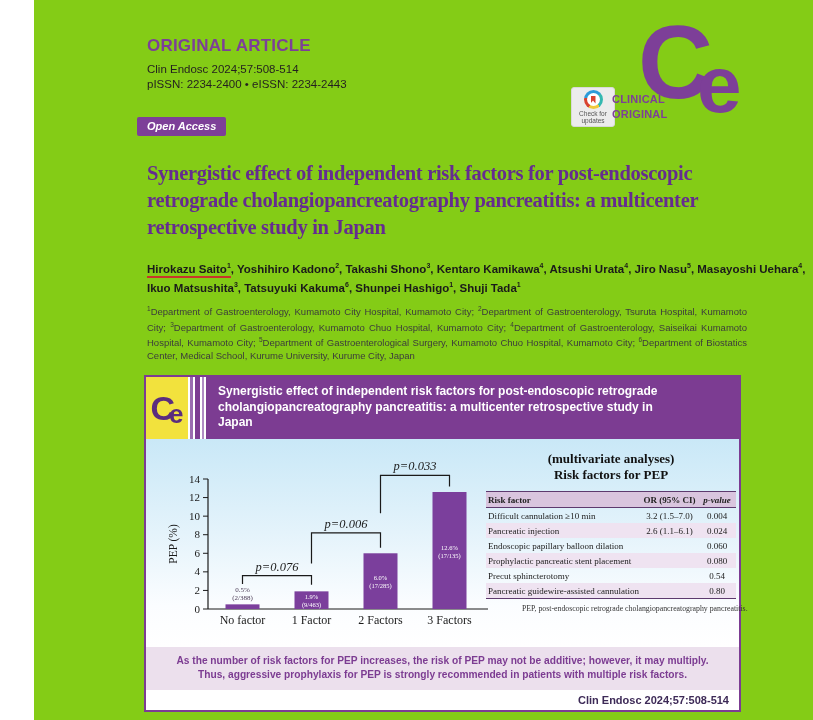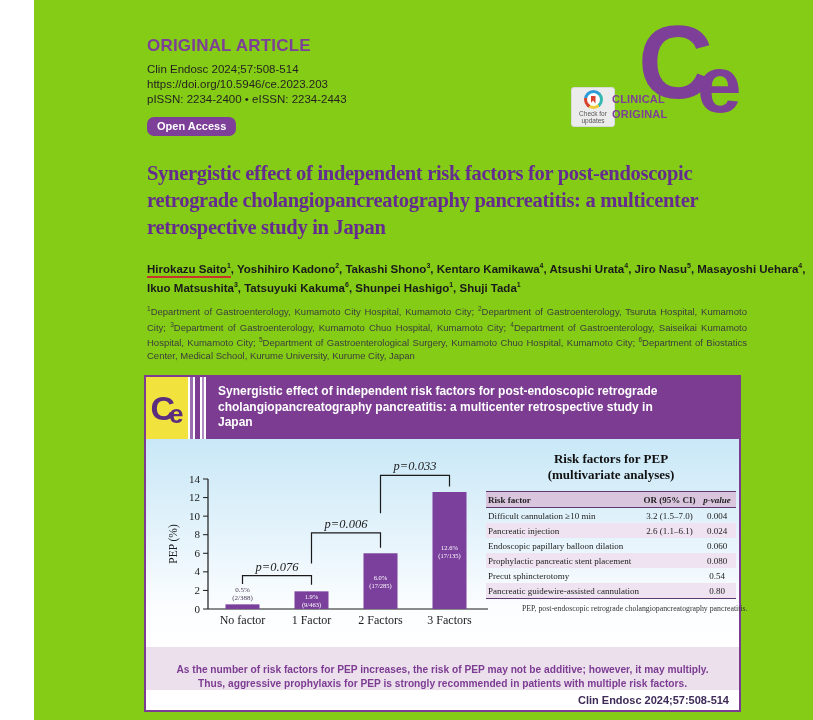--- a/index.html
+++ b/index.html
@@ -3,22 +3,22 @@
 <meta charset="utf-8">
 <style>
   html,body{margin:0;padding:0;background:#ffffff;}
   .page{position:relative;width:813px;height:720px;background:#84cc16;overflow:hidden;
         font-family:"Liberation Sans",sans-serif;color:#231f20;margin-left:34px;}
 
   
   .section-label{position:absolute;left:113px;top:36px;font-size:17px;font-weight:bold;
                  color:#7d3f98;letter-spacing:.2px;}
   .citation-block{position:absolute;left:113px;top:62px;font-size:11.5px;line-height:15px;color:#231f20;}
-  .open-access{position:absolute;left:113px;top:117px;background:#7d3f98;color:#fff;
-               font-size:11px;font-weight:bold;padding:3px 10px 4px;border-radius:7px;}
+  .open-access{position:absolute;left:103px;top:117px;background:#7d3f98;color:#fff;
+               font-size:11px;font-weight:bold;padding:3px 10px 4px;border-radius:2px;font-style:italic;}
 
   
   .ce-logo{position:absolute;left:604px;top:10px;color:#7d3f98;font-weight:bold;
            font-family:"Liberation Sans",sans-serif;white-space:nowrap;}
   .ce-c{font-size:104px;line-height:1;}
   .ce-e{font-size:80px;margin-left:-16px;position:relative;top:14px;}
   .journal-name{position:absolute;left:578px;top:92px;color:#7d3f98;font-weight:bold;
                 font-size:11px;line-height:14.5px;letter-spacing:.2px;}
   .check-badge{position:absolute;left:537px;top:87px;width:42px;height:38px;background:#ececec;
                border:1px solid #d9d9d9;border-radius:3px;text-align:center;}
@@ -76,35 +76,34 @@
                font-weight:bold;text-align:left;padding:2.5px 2px;white-space:nowrap;}
   table.tbl th.c2,table.tbl td.c2{width:54px;text-align:center;}
   table.tbl th.c3,table.tbl td.c3{width:38px;text-align:center;}
   table.tbl th.c3{font-style:italic;}
   table.tbl td{padding:2.5px 2px;white-space:nowrap;overflow:visible;}
   table.tbl tbody tr:nth-child(even){background:#efe3f1;}
   table.tbl tbody tr:last-child td{border-bottom:1.5px solid #5d3a6e;}
   .tbl-footnote{font-size:7.8px;color:#333;margin-top:5px;white-space:nowrap;padding-left:36px;}
 
   .ga-pink{height:43px;background:#ece0ed;color:#7c3c92;font-weight:bold;font-size:10.2px;
-           line-height:14px;text-align:center;padding-top:16px;box-sizing:border-box;}
+           line-height:14px;text-align:center;padding-top:7px;box-sizing:border-box;}
   .ga-pink div{white-space:nowrap;}
   .ga-footer{height:20px;text-align:right;font-weight:bold;font-size:11px;color:#3d2a57;
              padding:4px 10px 0 0;box-sizing:border-box;}
 </style>
 </head>
 <body>
 
 <div class="page">
 
   <div class="section-label">ORIGINAL ARTICLE</div>
 
   <div class="citation-block">
     <div>Clin Endosc 2024;57:508-514</div>
-    <div>https://doi.org/10.5946/ce.2023.203</div>
     <div>pISSN: 2234-2400 • eISSN: 2234-2443</div>
   </div>
 
   <div class="open-access">Open Access</div>
 
   <div class="check-badge">
     <div class="check-icon">
       <div class="check-icon-inner">
           <div class="bookmark"></div>
         </div>
@@ -191,22 +190,22 @@
           <path d="M 80.5 140.92857142857142 L 80.5 132.57142857142856 L 149.5 132.57142857142856 L 149.5 141.85714285714286" fill="none" stroke="#1a1a1a" stroke-width="1.2"></path>
           <text x="115" y="127.57142857142856" text-anchor="middle" class="p-label">p=0.076</text>
           <path d="M 149.5 120.5 L 149.5 89.85714285714286 L 218.5 89.85714285714286 L 218.5 104.71428571428572" fill="none" stroke="#1a1a1a" stroke-width="1.2"></path>
           <text x="184" y="84.85714285714286" text-anchor="middle" class="p-label">p=0.006</text>
           <path d="M 218.5 70.35714285714286 L 218.5 32.28571428571428 L 287.5 32.28571428571428 L 287.5 43.42857142857143" fill="none" stroke="#1a1a1a" stroke-width="1.2"></path>
           <text x="253" y="27.285714285714278" text-anchor="middle" class="p-label">p=0.033</text>
         </svg>
 
       <div class="ga-table-wrap">
         <div class="tbl-title">
+          <div>(multivariate analyses)</div>
           <div>Risk factors for PEP</div>
-          <div>(multivariate analyses)</div>
         </div>
         <table class="tbl">
           <thead>
               <tr>
                 <th class="c1">Risk factor</th>
                 <th class="c2">OR (95% CI)</th>
                 <th class="c3">p-value</th>
               </tr>
             </thead>
           <tbody>

